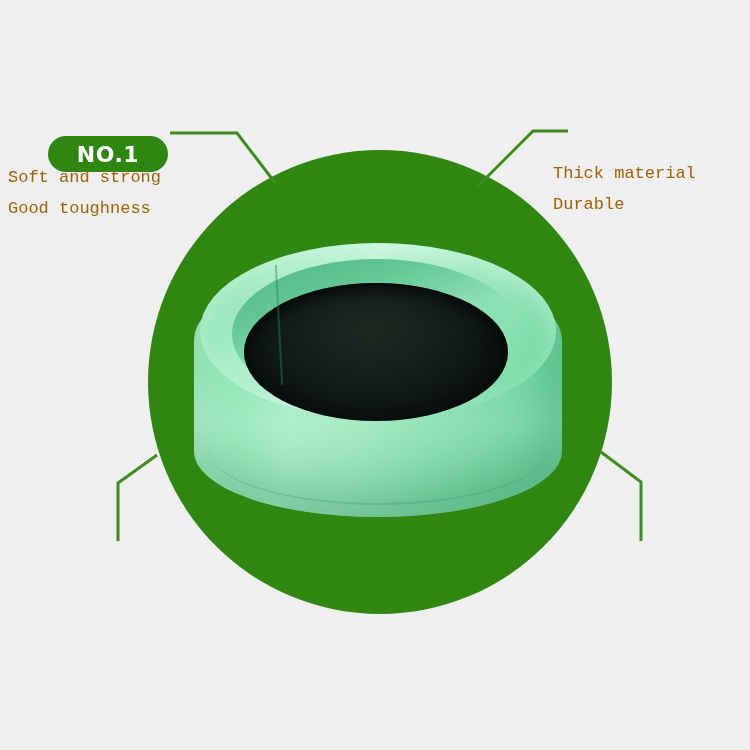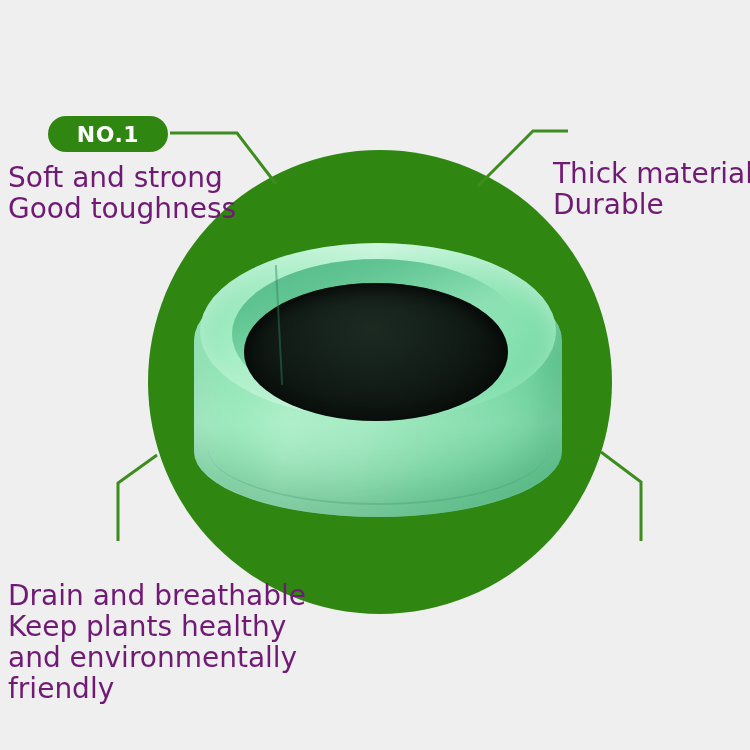--- a/index.html
+++ b/index.html
@@ -156,33 +156,35 @@
     height: 36px;
     border-radius: 18px;
     background: #2f8712;
     color: #ffffff;
     font-size: 22px;
     font-weight: bold;
     letter-spacing: .5px;
     display: flex;
     align-items: center;
     justify-content: center;
+    margin-top: 20px;
   }
   .badge-1 { left: 48px;  top: 116px; width: 120px; }
   .badge-2 { left: 41px;  top: 539px; width: 120px; }
   .badge-3 { left: 570px; top: 112px; width: 118px; }
   .badge-4 { left: 575px; top: 539px; width: 118px; }
 
   
   .feature-text {
     position: absolute;
-    font-size: 28px;
+    font-size: 17px;
     line-height: 31px;
-    color: #701a75;
+    color: #a16207;
     white-space: pre-line;
+    font-family: Liberation Mono, monospace;
   }
   .text-1 { left: 8px;   top: 162px; width: 300px; }
   .text-2 { left: 8px;   top: 580px; width: 400px; }
   .text-3 { left: 553px; top: 158px; width: 200px; }
   .text-4 { left: 510px; top: 593px; width: 240px; }
 </style>
 </head>
 <body>
 
 <div id="infographic">
@@ -202,21 +204,18 @@
     <polyline points="170,133 237,133 276,184" fill="none" stroke="#3d8c1e" stroke-width="3"></polyline>
     <polyline points="157,455 118,483 118,541" fill="none" stroke="#3d8c1e" stroke-width="3"></polyline>
     <polyline points="478,186 533,131 568,131" fill="none" stroke="#3d8c1e" stroke-width="3"></polyline>
     <polyline points="601,452 641,482 641,541" fill="none" stroke="#3d8c1e" stroke-width="3"></polyline>
   </svg>
 
   <div class="badge badge-1">NO.1</div>
   <div class="feature-text text-1">Soft and strong
 Good toughness</div>
 
-  <div class="feature-text text-2">Drain and breathable
-Keep plants healthy
-and environmentally friendly</div>
 
   <div class="feature-text text-3">Thick material
 Durable</div>
 
 
 </div>
 
 </body></html>

